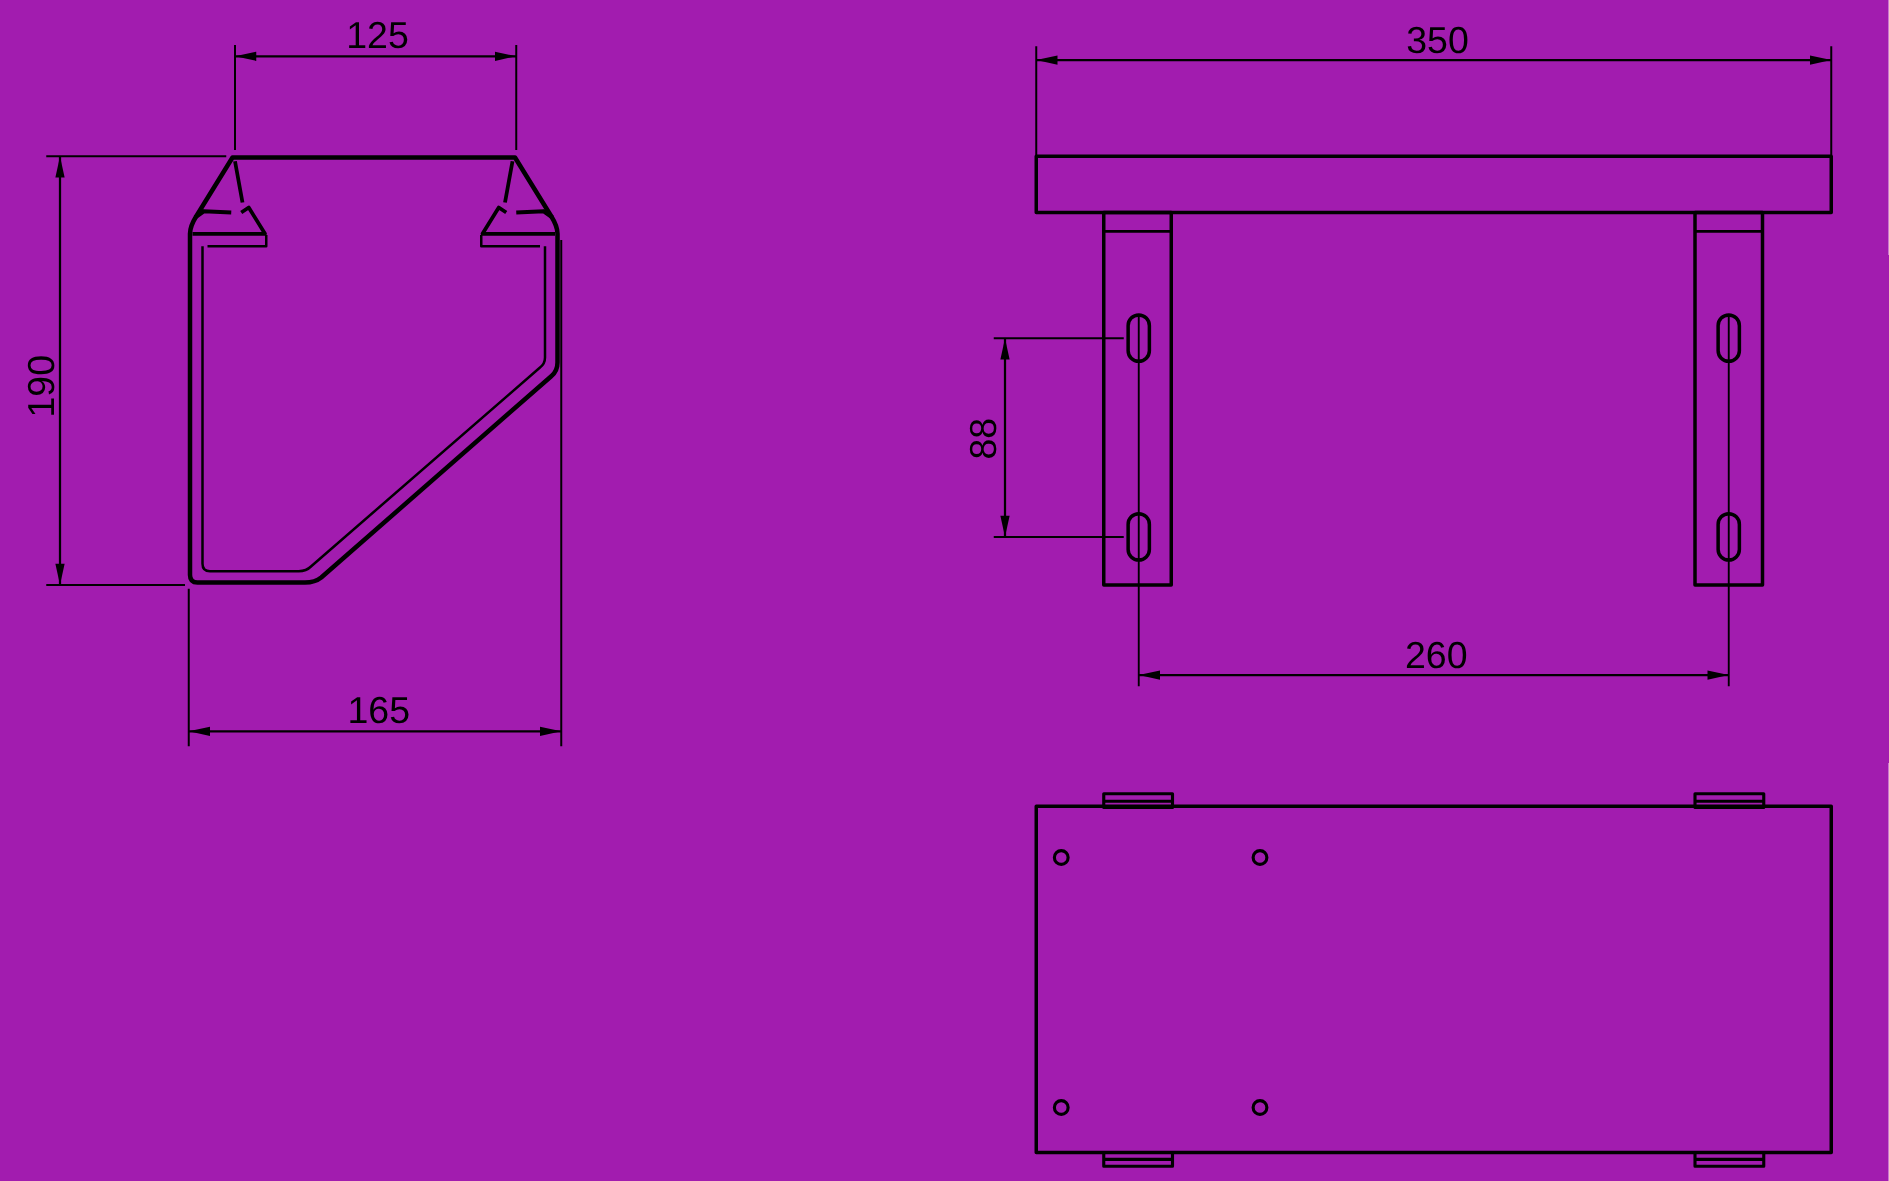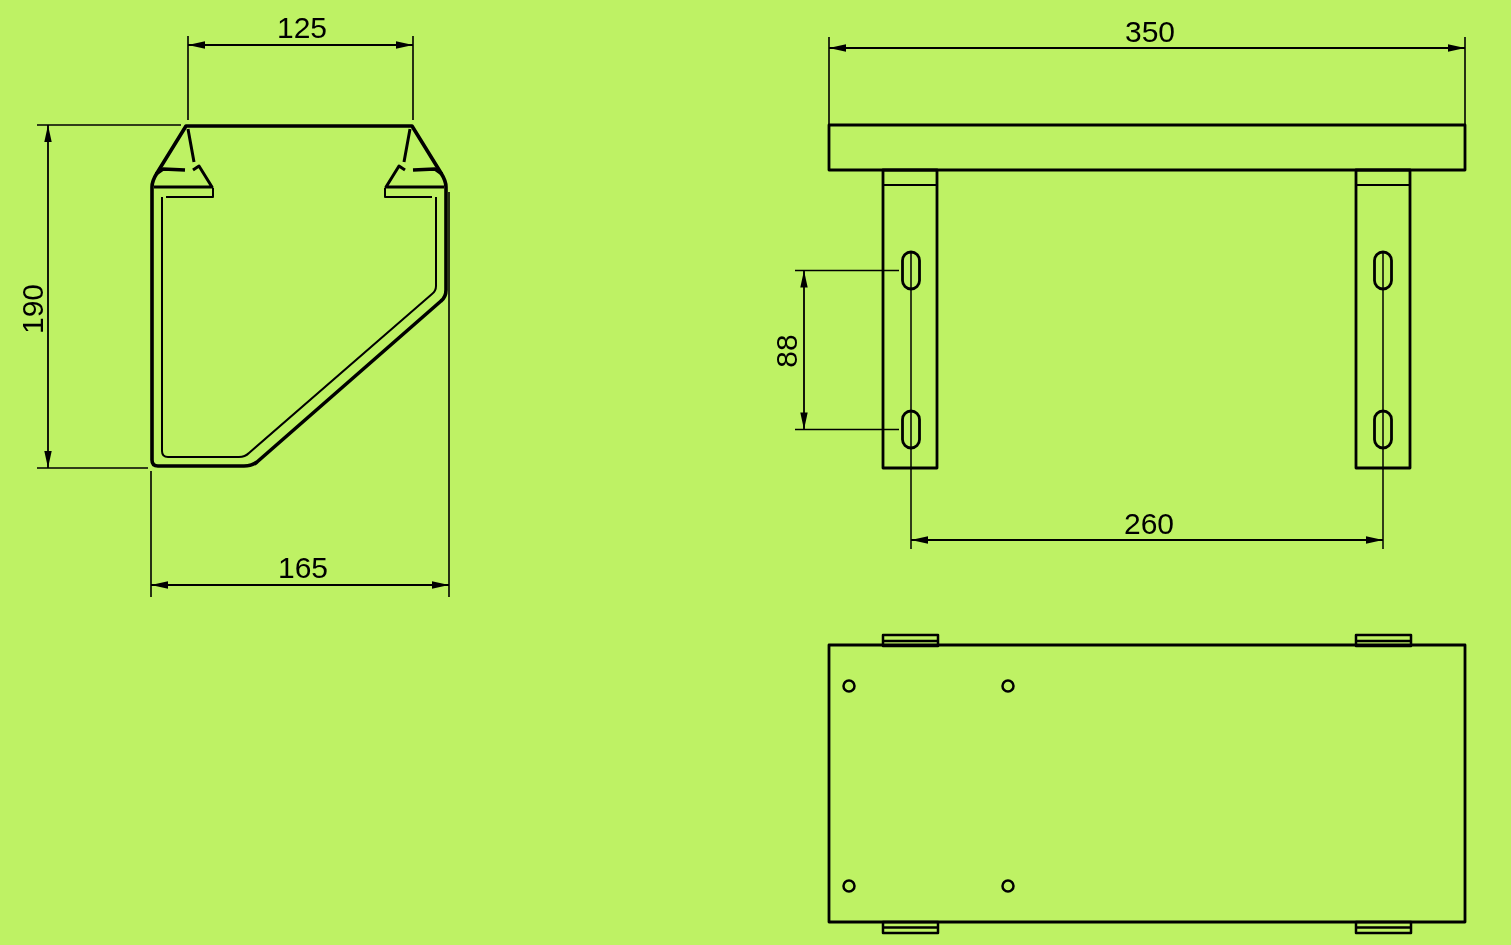--- a/index.html
+++ b/index.html
@@ -4,21 +4,21 @@
 <style>
   html, body {
     margin: 0;
     padding: 0;
     background: #ffffff;
   }
   .stage {
     position: relative;
     width: 1511px;
     height: 945px;
-    background: #bef264;
+    background: #a21caf;
     overflow: hidden;
     font-family: "Liberation Sans", sans-serif;
   }
   svg.drawing {
     position: absolute;
     left: 0;
     top: 0;
     width: 1511px;
     height: 945px;
   }

